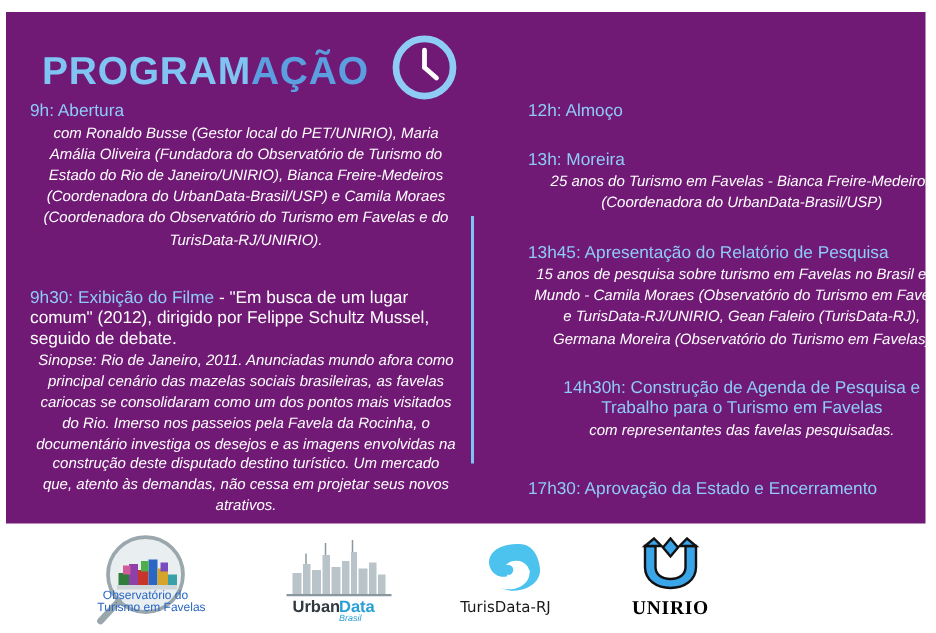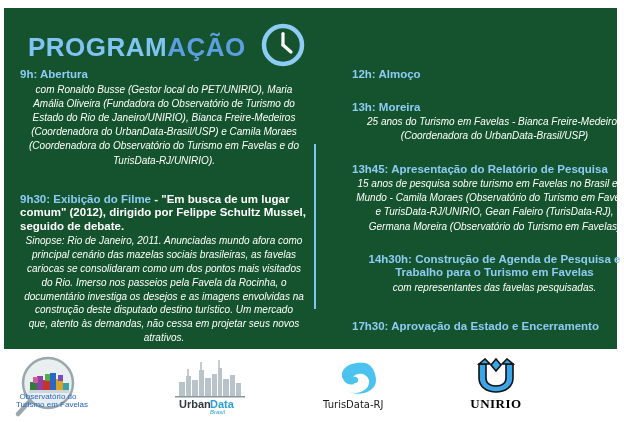--- a/index.html
+++ b/index.html
@@ -21,21 +21,21 @@
     background: #ffffff;
   }
 
   
   #panel {
     position: absolute;
     left: 4px;
     top: 8px;
     width: 613px;
     height: 341px;
-    background: #14532d;
+    background: #701a75;
   }
 
   
   #header {
     position: absolute;
     left: 24px;
     top: 14px;
     height: 50px;
     display: flex;
     align-items: center;
@@ -80,21 +80,21 @@
   #col-right {
     left: 348px;
     width: 285px;
   }
 
   .block { margin-bottom: 9px; }
 
   .item-heading {
     color: #8ecbf5;
     font-size: 11.5px;
-    font-weight: bold;
+    font-weight: normal;
     line-height: 1.18;
     margin: 0 0 1px 0;
   }
   .item-heading.centered { text-align: center; }
 
   .heading-inline-white {
     color: #ffffff;
   }
 
   .item-body {
@@ -114,21 +114,21 @@
   
   #footer {
     position: absolute;
     left: 0;
     top: 352px;
     width: 536px;
     height: 70px;
     background: #ffffff;
     display: flex;
     align-items: center;
-    justify-content: space-between;
+    justify-content: center;
     gap: 24px;
   }
   .logo { position: relative; }
 
   .logo-obs {
     width: 112px;
     height: 62px;
   }
   .logo-turisdata {
     width: 92px;

